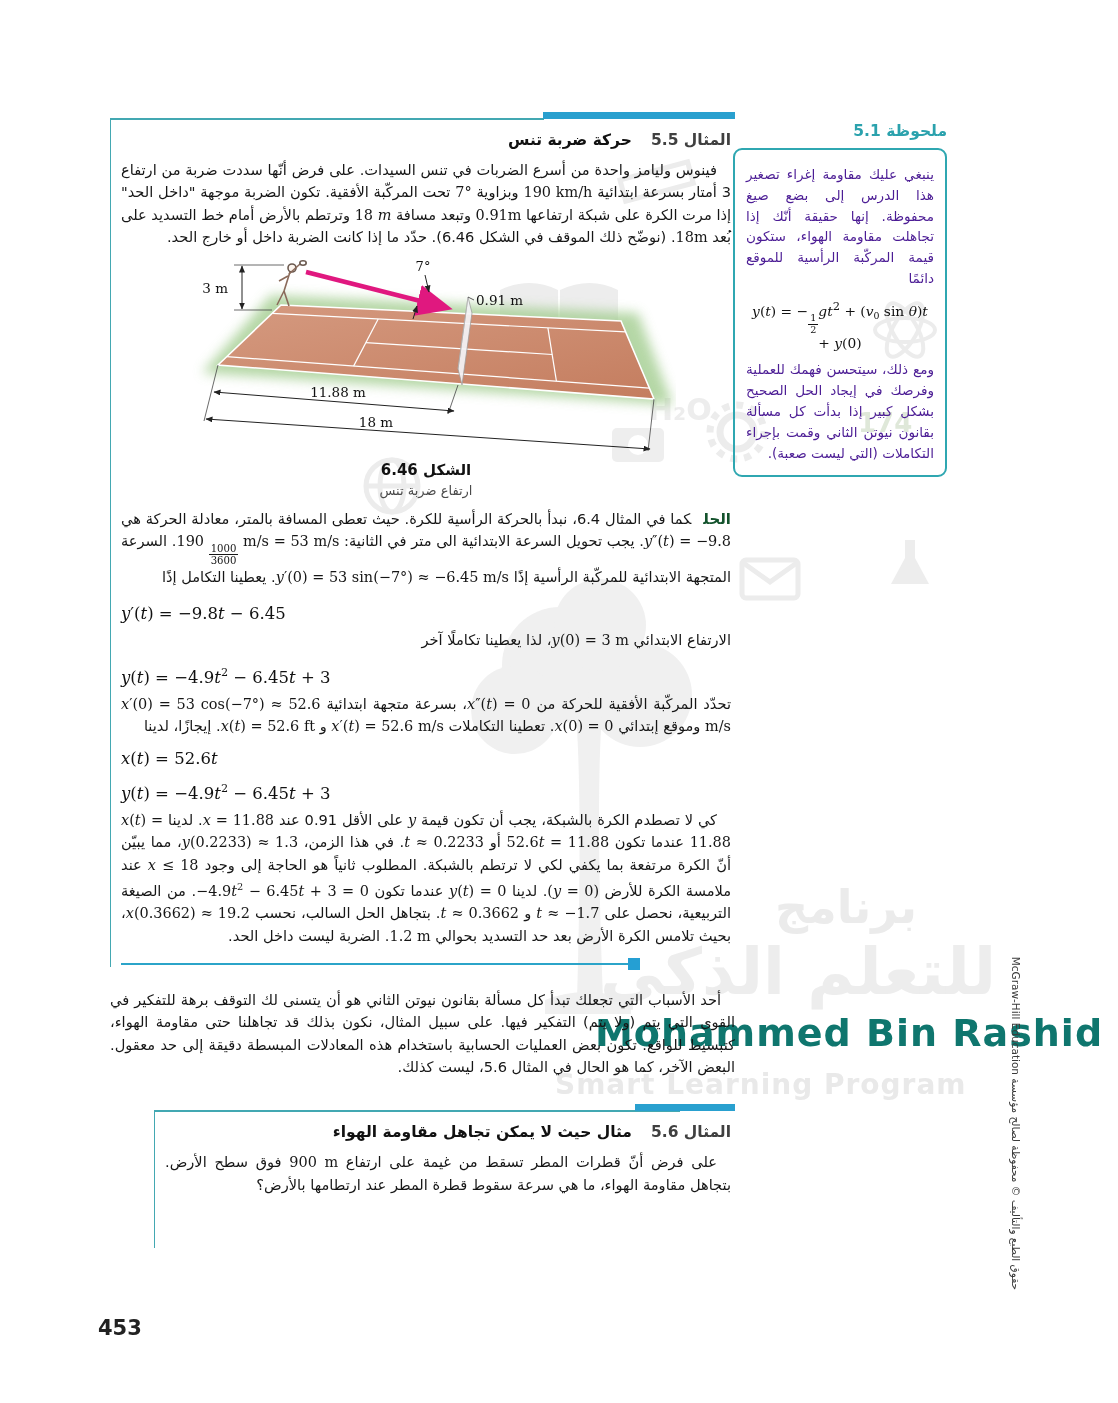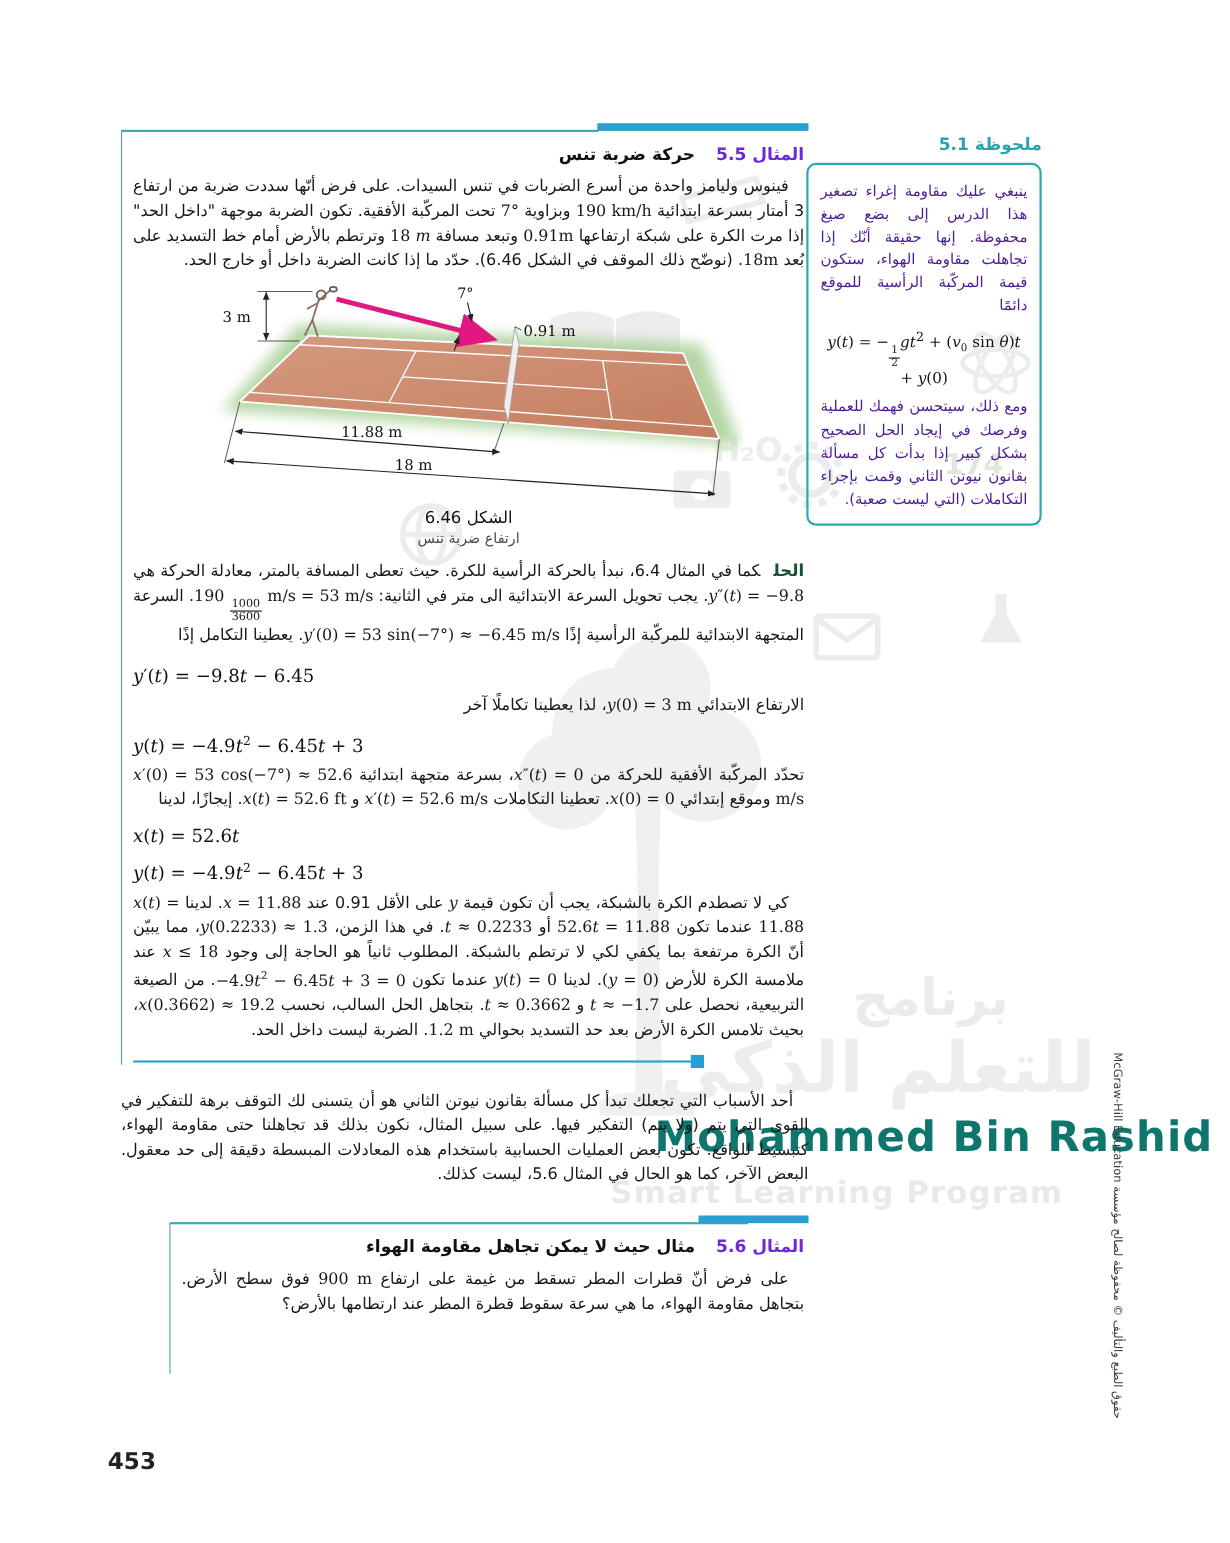--- a/index.html
+++ b/index.html
@@ -26,30 +26,30 @@
   .frac>span:first-child{border-bottom:1px solid currentColor;padding:0 2px;}
   .eq{direction:ltr;font-family:"DejaVu Serif",serif;font-size:16.5px;color:#111;margin:15px 60px 6px 0;}
   .eq sup,.m sup{font-size:0.68em;}
   .eq i{font-style:italic;}
 
   
   .example{position:relative;border-left:1.6px solid #43a8b2;padding:10px 4px 0 10px;}
   .topline{position:absolute;top:0;left:0;height:1.6px;background:#43a8b2;}
   .thickbar{position:absolute;top:-6px;right:0;height:7px;background:#29a0cf;}
   .ex-head{direction:rtl;margin:2px 0 10px;}
-  .ex-label{color:#6d28d9;font-weight:bold;font-size:15.5px;margin-left:14px;}
+  .ex-label{color:#404040;font-weight:bold;font-size:15.5px;margin-left:14px;}
   .ex-title{color:#111;font-weight:bold;font-size:15.5px;}
   .box-end{position:relative;height:1.6px;background:#2ba4c9;width:518px;margin:16px 0 0 0;}
   .box-end::after{content:'';position:absolute;right:-1px;top:-5.5px;width:12px;height:12px;background:#259fd3;}
   .sol-label{color:#14532d;font-weight:bold;font-size:15px;margin-left:12px;}
 
   
   .figure{width:500px;margin:10px auto 4px;}
   .fig-caption{text-align:center;margin-top:2px;}
-  .fig-cap-label{direction:rtl;font-weight:normal;font-size:15px;color:#111;}
+  .fig-cap-label{direction:rtl;font-weight:bold;font-size:15px;color:#111;}
   .fig-cap-text{direction:rtl;font-size:13px;color:#4a4a4a;margin-top:4px;}
 
   
   .note-title{position:absolute;left:733px;top:122px;width:214px;direction:rtl;color:#2ba2ad;font-weight:bold;font-size:15.5px;z-index:2;}
   .note-box{position:absolute;left:733px;top:148px;width:214px;box-sizing:border-box;border:2px solid #2fa7b1;border-radius:9px;padding:14px 11px 12px;z-index:2;background:transparent;}
   .note-para{direction:rtl;text-align:justify;font-size:13.6px;line-height:20.8px;color:#4c1d95;margin:0;}
   .note-eq{direction:ltr;text-align:center;font-family:"DejaVu Serif",serif;font-size:13.8px;margin:10px 0 8px;color:#111;}
   .note-eq i{font-style:italic;}
   .note-eq sub{font-size:0.68em;}
 

